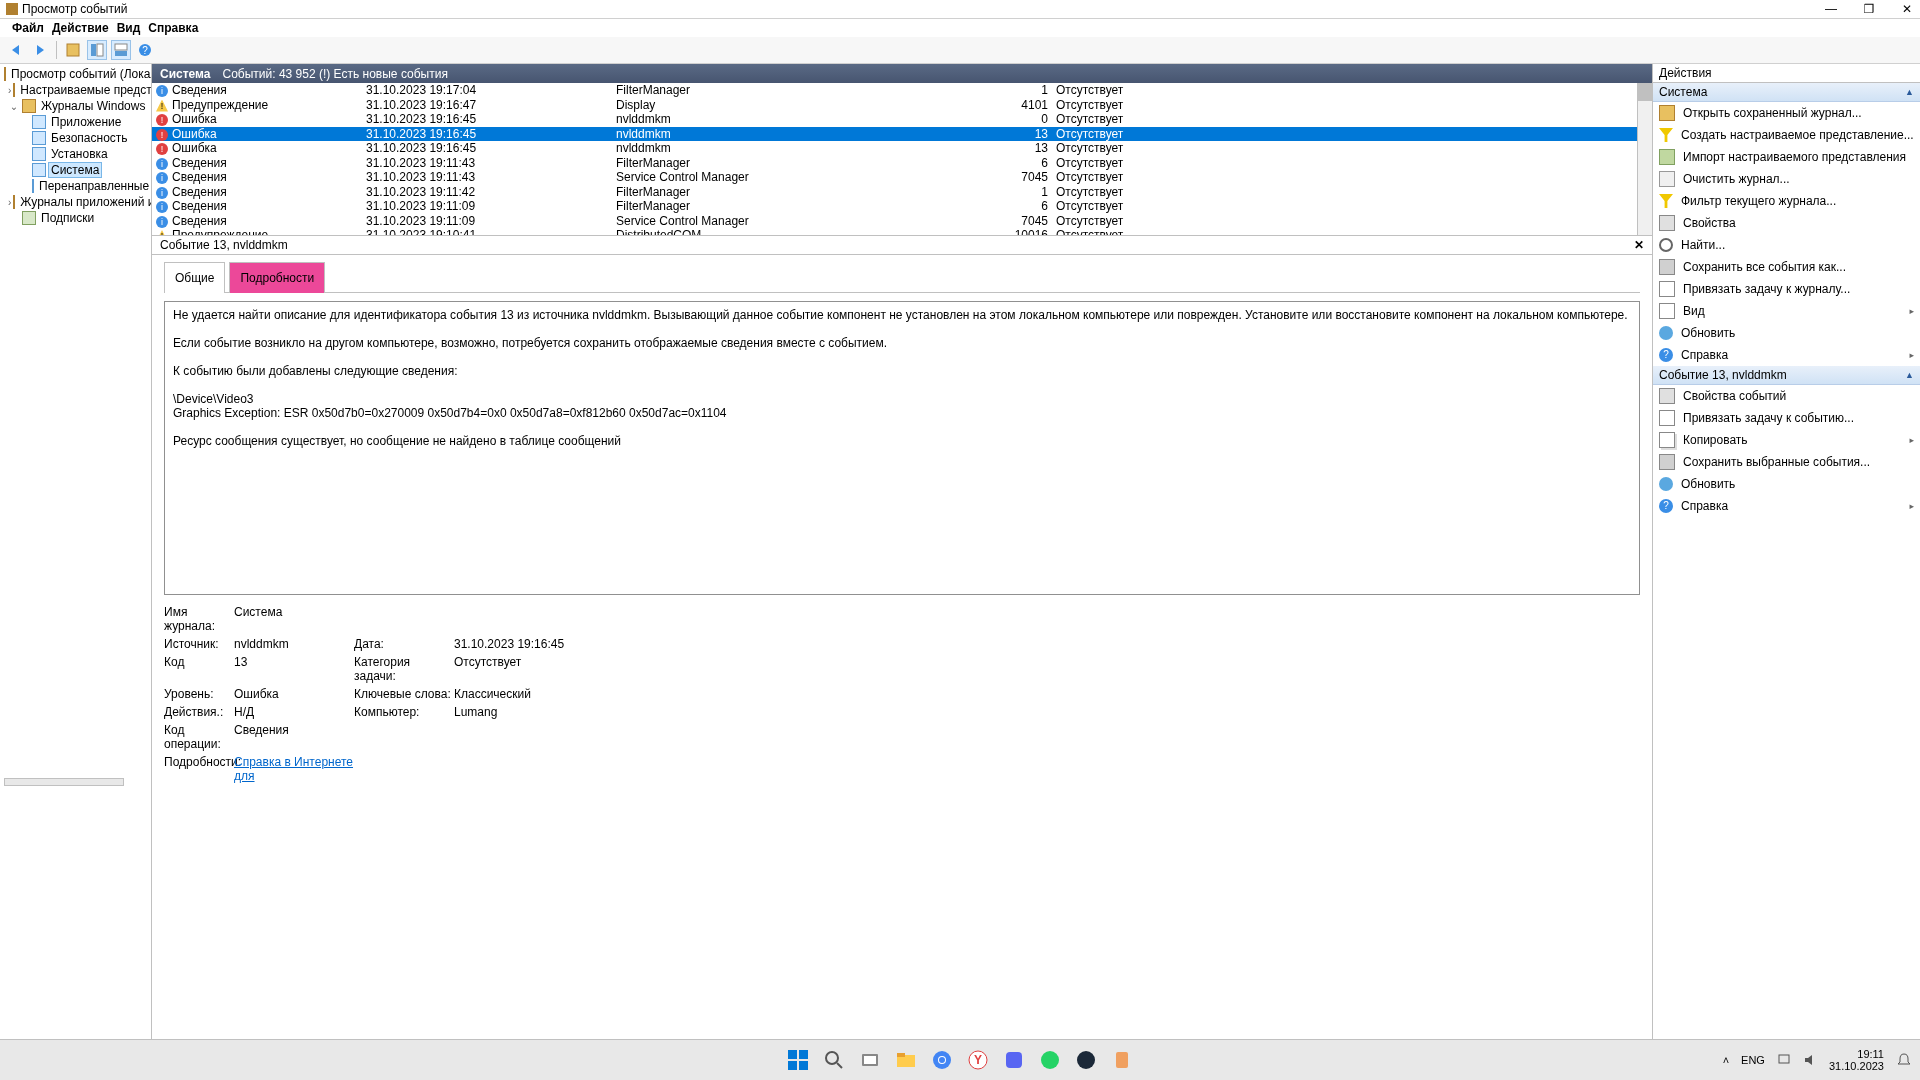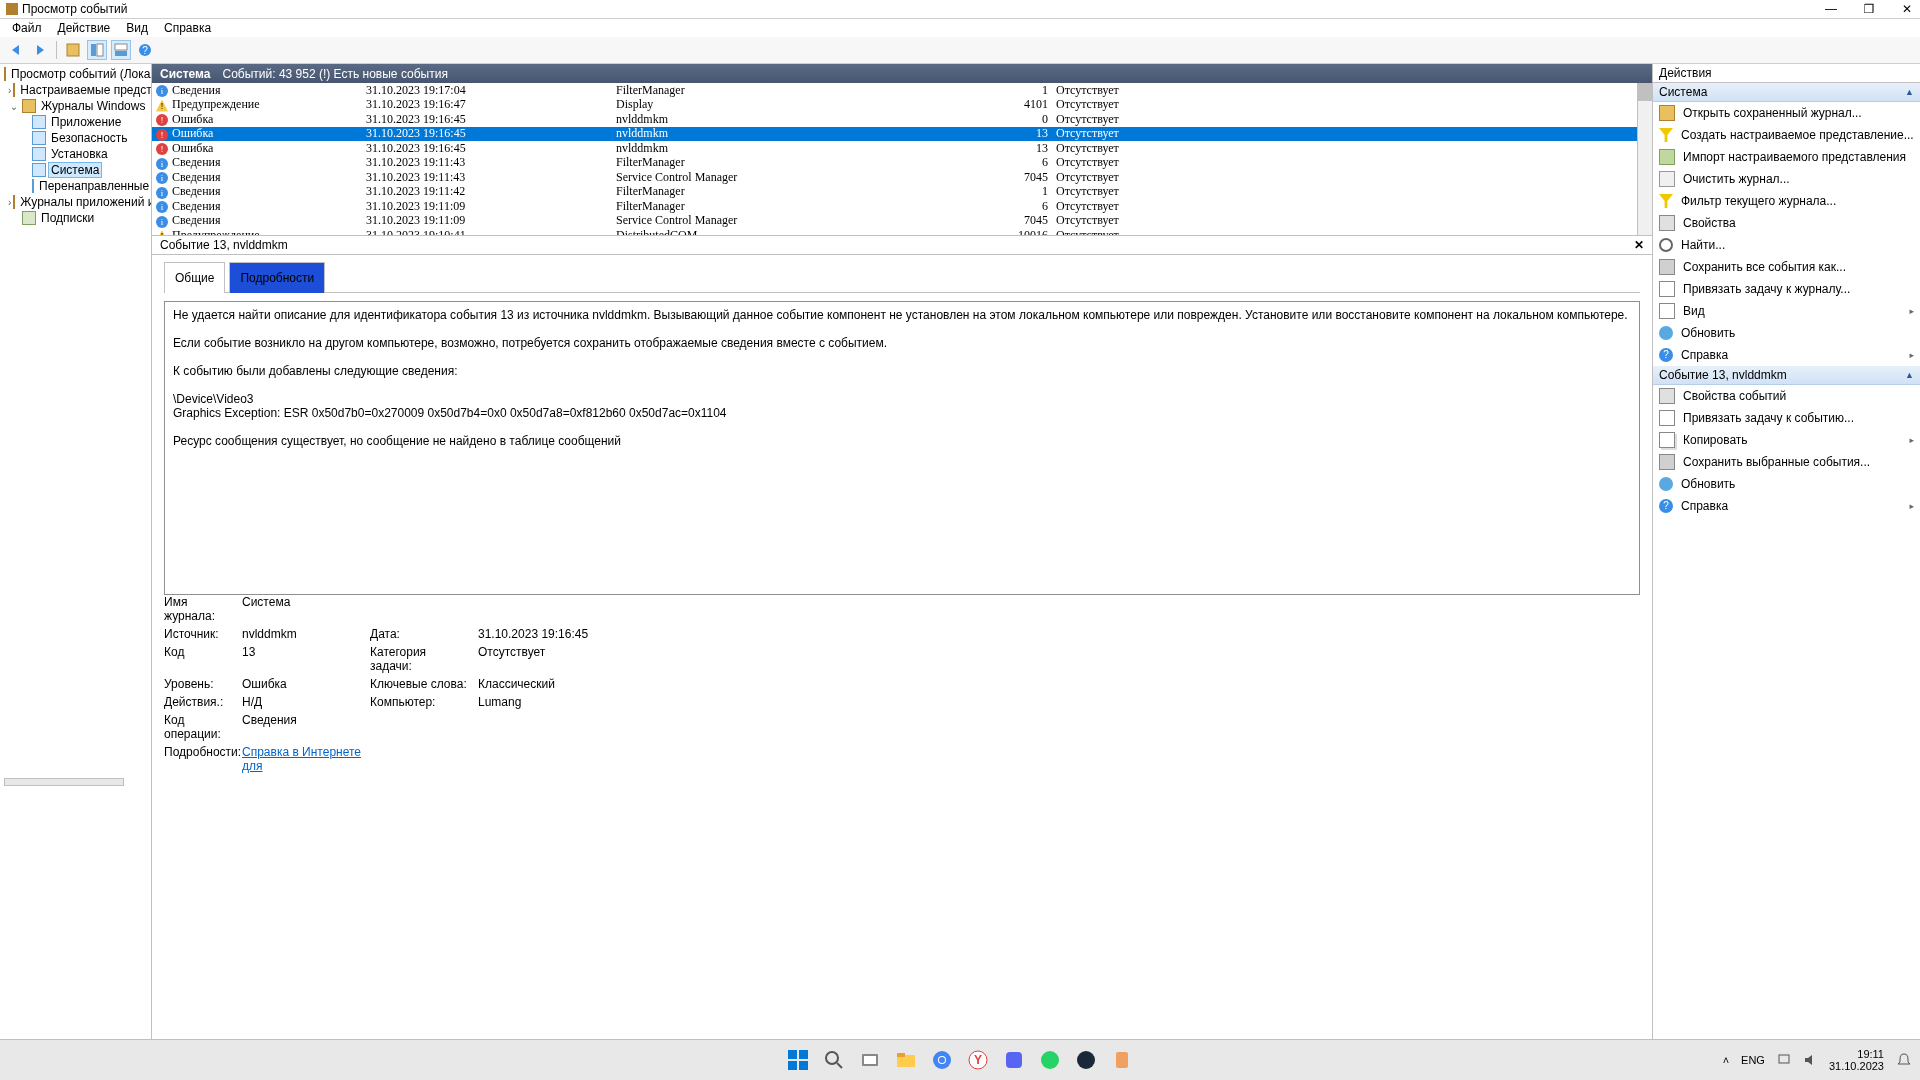--- a/index.html
+++ b/index.html
@@ -3,21 +3,21 @@
 <meta charset="utf-8">
 <style>
 html,body{margin:0;padding:0;height:100%;font-family:"Segoe UI",Tahoma,sans-serif;font-size:12px;background:#f0f0f0;color:#000;overflow:hidden;}
 .window{display:flex;flex-direction:column;width:1920px;height:1080px;background:#fff;}
 .titlebar{display:flex;align-items:center;height:18px;background:#fff;padding:0 6px;border-bottom:1px solid #d0d0d0;}
 .titlebar .icon-small{width:12px;height:12px;display:inline-block;background:#b08030;margin-right:4px;}
 .titlebar .title{flex:0 0 auto;}
 .titlebar .spacer{flex:1;}
 .winbtns{display:flex;gap:24px;align-items:center;}
 .winbtn{width:14px;height:14px;display:inline-flex;align-items:center;justify-content:center;cursor:default;}
-.menubar{display:flex;gap:8px;padding:0 8px;height:18px;align-items:center;background:#fff;}
+.menubar{display:flex;gap:0;padding:0 8px;height:18px;align-items:center;background:#fff;font-weight:bold;}
 .menubar span{padding:2px 4px;cursor:default;}
 .toolbar{display:flex;align-items:center;gap:4px;height:22px;padding:2px 6px;background:#f7f7f7;border-bottom:1px solid #d0d0d0;}
 .tbtn{width:18px;height:18px;display:inline-flex;align-items:center;justify-content:center;border:1px solid transparent;}
 .tbtn.hl{border:1px solid #99c2e8;background:#d8ecff;}
 .sep{width:1px;height:18px;background:#c0c0c0;margin:0 2px;}
 
 .body3{display:grid;grid-template-columns:152px 1fr 268px;flex:1;min-height:0;}
 .tree{border-right:1px solid #c0c0c0;background:#fff;overflow:auto;padding:2px 0 0 2px;}
 .tree-row{display:flex;align-items:center;height:16px;white-space:nowrap;}
 .tree-row .tw{width:12px;text-align:center;color:#666;font-size:10px;}
@@ -26,41 +26,41 @@
 .tree-row .lbl{padding:1px 3px;}
 .tree-row.sel .lbl{background:#cde8ff;border:1px solid #7ab7e8;padding:0 2px;}
 .tree-scroll{height:6px;background:#e8e8e8;border:1px solid #c0c0c0;width:118px;margin:2px;}
 
 .center{display:flex;flex-direction:column;min-width:0;background:#fff;}
 .tabhead{display:flex;align-items:center;height:19px;background:linear-gradient(#5a6a85,#475570);color:#fff;padding:0 8px;gap:12px;}
 .listhead{display:grid;grid-template-columns:210px 250px 300px 140px 80px;height:18px;align-items:center;border-bottom:1px solid #c0c0c0;background:#fff;font-weight:400;}
 .listhead div{padding:2px 4px;border-right:1px solid #e0e0e0;}
 .listhead div:nth-child(4){text-align:right;}
 .list{position:relative;flex:0 0 152px;overflow:hidden;}
-.list-rows{overflow:hidden;font-family:Liberation Serif, serif;}
+.list-rows{overflow:hidden;}
 .row{display:grid;grid-template-columns:210px 250px 300px 140px 80px;height:14.5px;align-items:center;}
 .row.sel{background:#0078d7;color:#fff;}
 .row div{padding:0 4px;white-space:nowrap;overflow:hidden;}
 .row div:nth-child(4){text-align:right;}
 .lv-ic{display:inline-block;width:12px;height:12px;border-radius:50%;margin-right:4px;vertical-align:middle;text-align:center;line-height:12px;font-size:9px;color:#fff;}
 .ic-info{background:#3a8ee6;}
 .ic-warn{background:#f7c948;border-radius:0;clip-path:polygon(50% 0,100% 100%,0 100%);color:#000;}
 .ic-err{background:#e04040;}
 .list-scroll{position:absolute;right:0;top:0;bottom:0;width:14px;background:#f0f0f0;border-left:1px solid #c0c0c0;}
 .list-thumb{position:absolute;right:0;top:0;width:14px;height:18px;background:#c0c0c0;}
 
 .detailhead{display:flex;align-items:center;height:18px;border-top:1px solid #c0c0c0;border-bottom:1px solid #c0c0c0;padding:0 8px;}
 .detailhead .x{margin-left:auto;font-weight:bold;cursor:default;}
 .tabs{display:flex;gap:4px;padding:6px 0 0 12px;}
 .tab{padding:8px 10px;border:1px solid #c0c0c0;border-bottom:none;background:#fff;position:relative;top:1px;}
 .tab.active{z-index:2;}
-.tab:not(.active){background:#1d4ed8;}
+.tab:not(.active){background:#ec4899;}
 .detailbody{flex:1;display:flex;flex-direction:column;border-top:1px solid #c0c0c0;margin:0 12px 12px;padding:8px 0;overflow:hidden;}
 .desc{border:1px solid #909090;padding:6px 8px;height:280px;overflow:auto;white-space:pre-wrap;}
-.metagrid{display:grid;grid-template-columns:70px 120px 100px 150px;gap:4px 8px;margin-top:0;}
+.metagrid{display:grid;grid-template-columns:70px 120px 100px 150px;gap:4px 0;margin-top:10px;}
 .metagrid .k{color:#000;}
 .metagrid a{color:#0066cc;text-decoration:underline;}
 
 .actions{border-left:1px solid #c0c0c0;background:#fff;display:flex;flex-direction:column;}
 .actions-title{padding:2px 6px;border-bottom:1px solid #c0c0c0;font-weight:400;}
 .act-section{background:linear-gradient(#e8f0fa,#d0e2f5);padding:2px 6px;border-bottom:1px solid #b8cde8;display:flex;align-items:center;}
 .act-section .arr{margin-left:auto;color:#2a5a9a;font-size:9px;}
 .act-item{display:flex;align-items:center;gap:8px;padding:2px 6px;height:18px;}
 .act-item .arr{margin-left:auto;color:#666;font-size:9px;}
 .act-ic{width:14px;height:14px;display:inline-block;}

